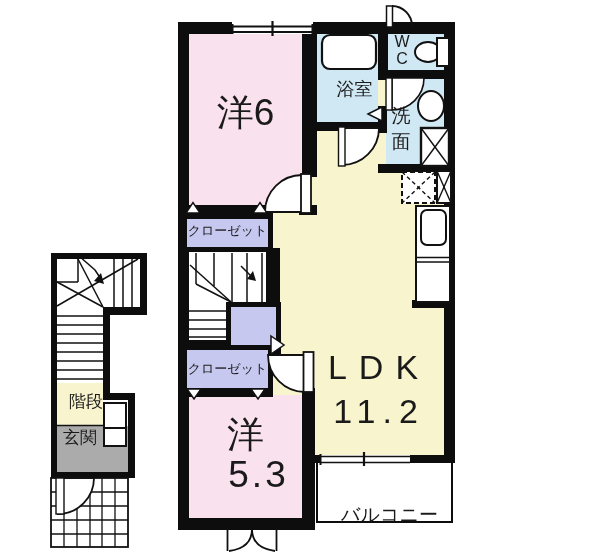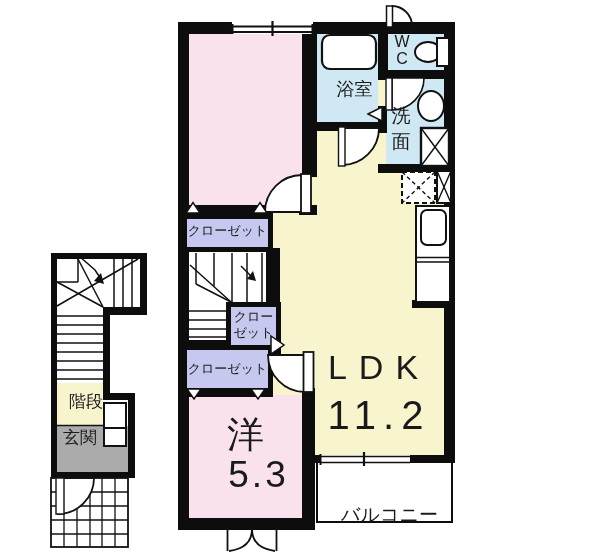--- a/index.html
+++ b/index.html
@@ -216,46 +216,43 @@
     </g>
 
     <g stroke="#111" fill="none" stroke-width="1.8">
       <line x1="227.5" y1="528" x2="227.5" y2="551"></line>
       <line x1="276.5" y1="528" x2="276.5" y2="551"></line>
       <path d="M252,529 Q252,548 229,551"></path>
       <path d="M252,529 Q252,548 275,551"></path>
     </g>
   </svg>
 
+  <div class="lbl" style="left:189px;top:94px;width:113px;font-size:37px;">洋6</div>
 
   <div class="lbl" style="left:317px;top:80px;width:75px;font-size:18px;">浴室</div>
 
   <div class="lbl" style="left:389px;top:33px;width:26px;font-size:16px;line-height:17px;">
     <span>W</span>
     <span>C</span>
   </div>
 
   <div class="lbl" style="left:389px;top:103px;width:24px;font-size:19px;line-height:26px;">
     <span>洗</span>
     <span>面</span>
   </div>
 
   <div class="lbl" style="left:300px;top:350px;width:158px;font-size:34px;letter-spacing:12px;">LDK</div>
-  <div class="lbl" style="left:300px;top:394px;width:158px;font-size:40px;letter-spacing:7px;">11.2</div>
+  <div class="lbl" style="left:300px;top:394px;width:158px;font-size:34px;letter-spacing:7px;">11.2</div>
 
   <div class="lbl" style="left:189px;top:416px;width:113px;font-size:37px;">洋</div>
   <div class="lbl" style="left:189px;top:456px;width:113px;font-size:37px;letter-spacing:3px;padding-left:26px;">5.3</div>
 
   <div class="lbl" style="left:317px;top:505px;width:145px;font-size:19px;">バルコニー</div>
 
   <div class="lbl" style="left:57px;top:393px;width:58px;font-size:17px;">階段</div>
   <div class="lbl" style="left:57px;top:429px;width:46px;font-size:17px;">玄関</div>
 
   <div class="lbl" style="left:184px;top:224px;width:87px;font-size:13px;">クローゼット</div>
 
-  <div class="lbl" style="left:228px;top:309px;width:51px;font-size:13px;line-height:16px;">
-    <span>クロー</span>
-    <span>ゼット</span>
-  </div>
 
   <div class="lbl" style="left:184px;top:362px;width:87px;font-size:13px;">クローゼット</div>
 
 </div>
 
 </body></html>

